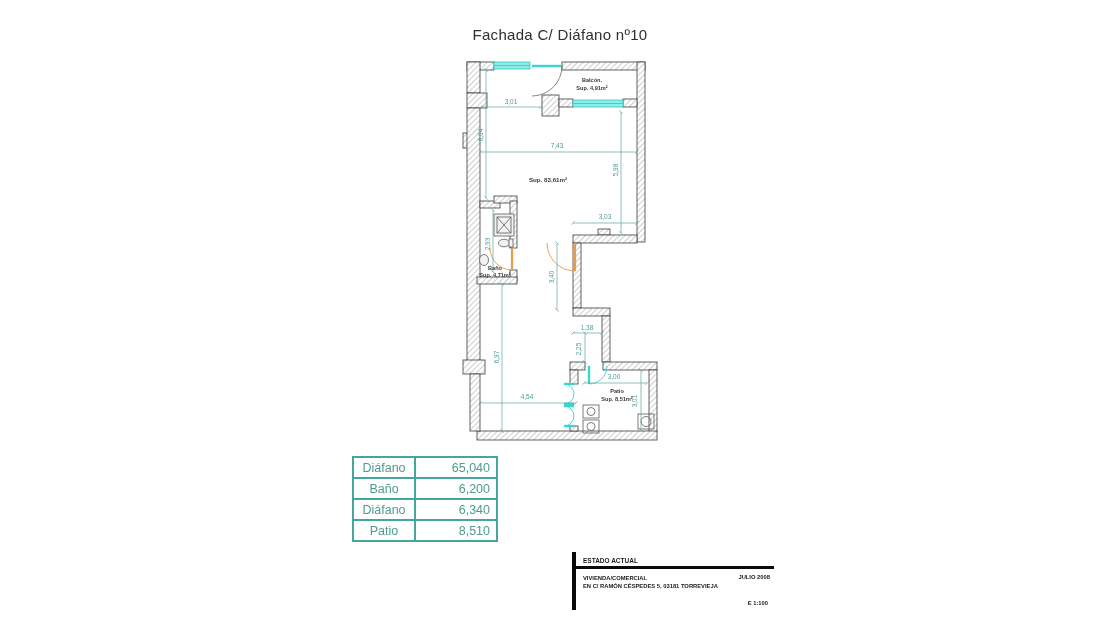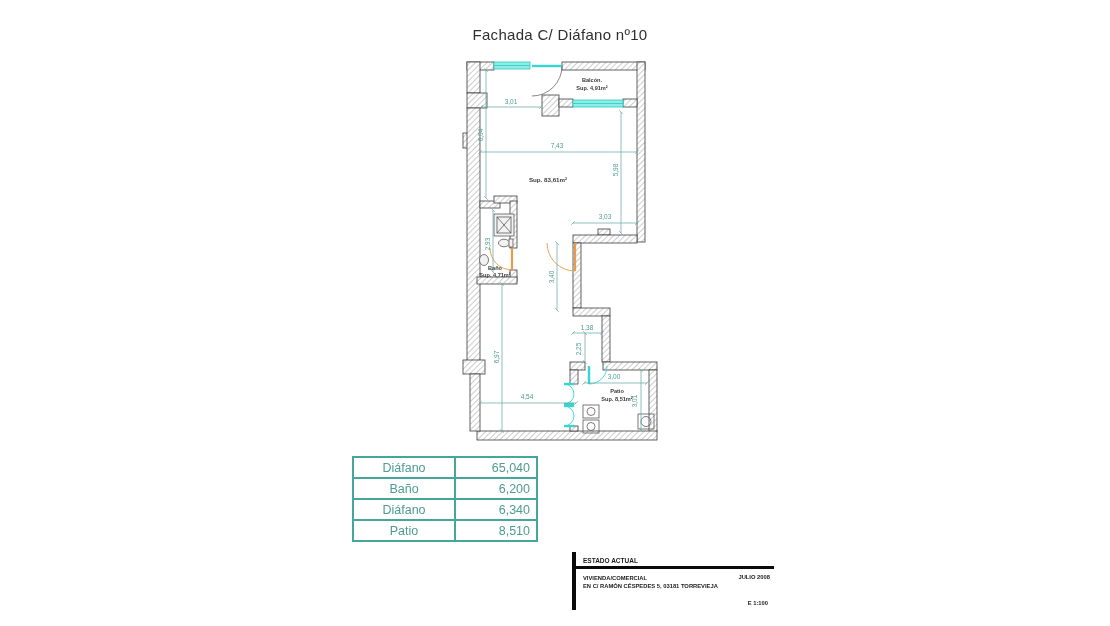--- a/index.html
+++ b/index.html
@@ -24,21 +24,21 @@
   .dimt{fill:#4f9d92;font-size:6.5px;}
   .roomt{fill:#3a3a3a;font-size:5.6px;font-weight:bold;}
   .roomt2{fill:#3a3a3a;font-size:6.2px;font-weight:bold;}
   text{text-anchor:middle;}
   
   .sup-table{position:absolute;left:352px;top:456px;border-collapse:collapse;
              color:#4e9c92;background:#fff;}
   .sup-table th,.sup-table td{border:2px solid #45a79b;}
   .sup-table th{font-size:13.5px;font-weight:normal;height:27px;padding:0 6px;}
   .sup-table td{font-size:12.5px;height:19px;}
-  .sup-table td.lab{width:60px;text-align:center;padding:0 20px;border-radius:9px;}
+  .sup-table td.lab{width:60px;text-align:center;padding:0 0;border-radius:9px;}
   .sup-table td.val{width:70px;text-align:right;padding:0 6px 0 4px;}
   
   .tblock{position:absolute;left:572px;top:552px;width:198px;height:58px;
           border-left:4px solid #0a0a0a;color:#1a1a1a;}
   .tb-top{font-size:6.5px;padding:5px 0 2px 7px;font-weight:bold;}
   .tb-bar{height:3px;background:#0a0a0a;margin-left:0;}
   .tb-body{display:flex;justify-content:space-between;padding:5px 4px 0 7px;}
   .tb-left div{font-size:5.8px;line-height:8px;font-weight:bold;}
   .tb-right{text-align:right;font-size:5.8px;font-weight:bold;}
   .tb-scale{position:absolute;right:6px;bottom:4px;font-size:5.8px;font-weight:bold;}

